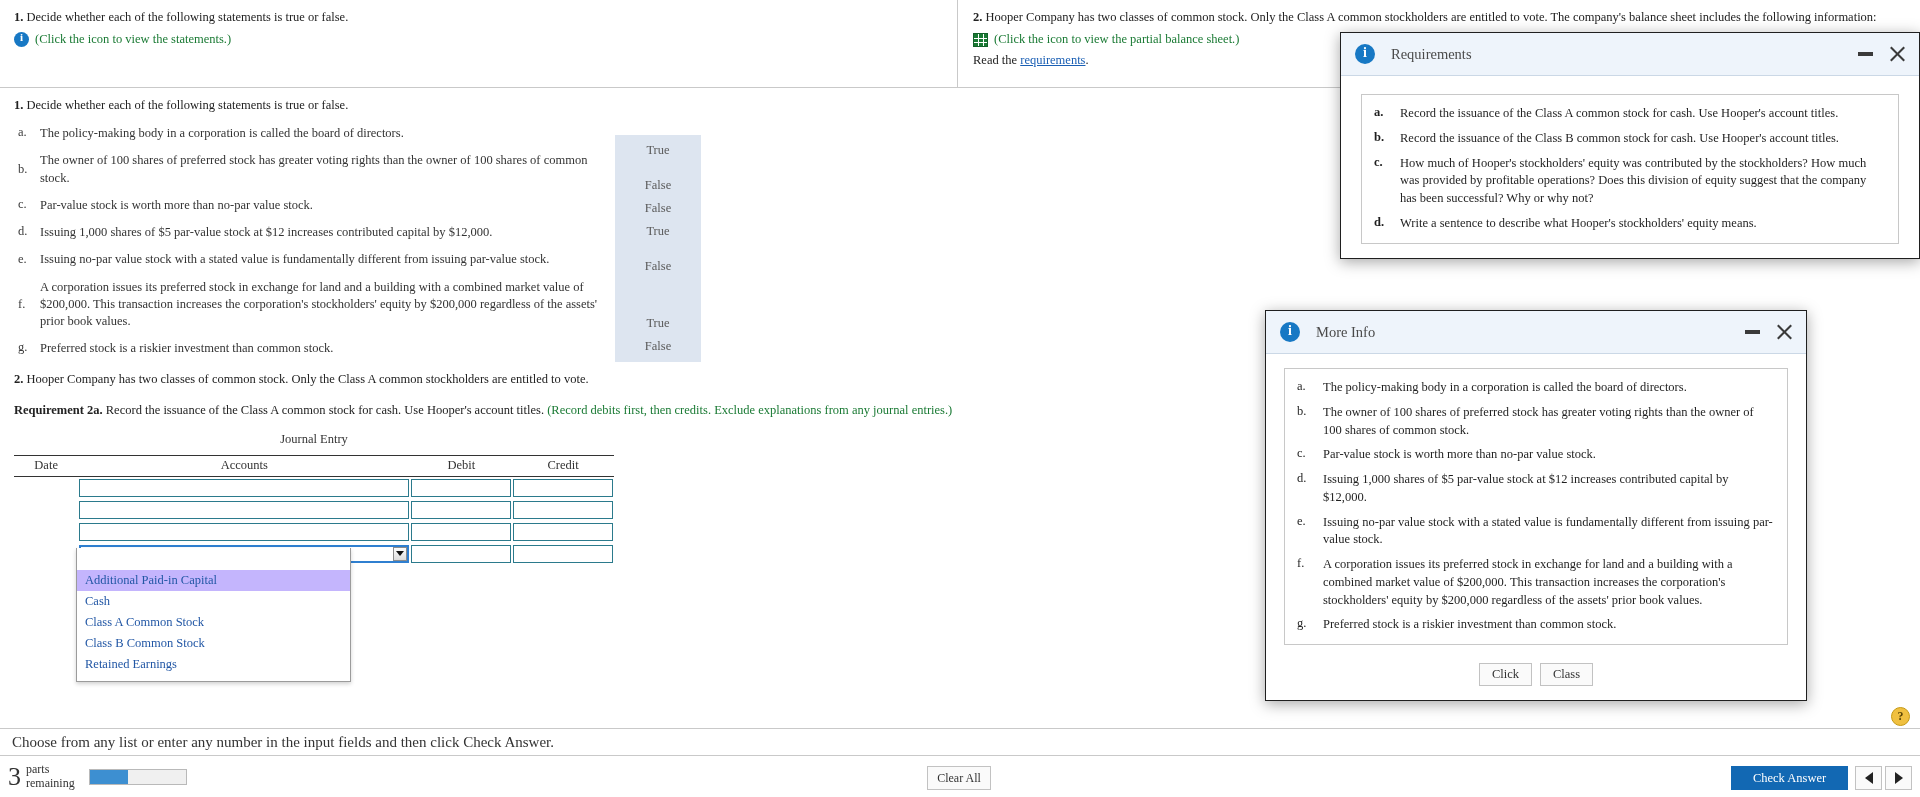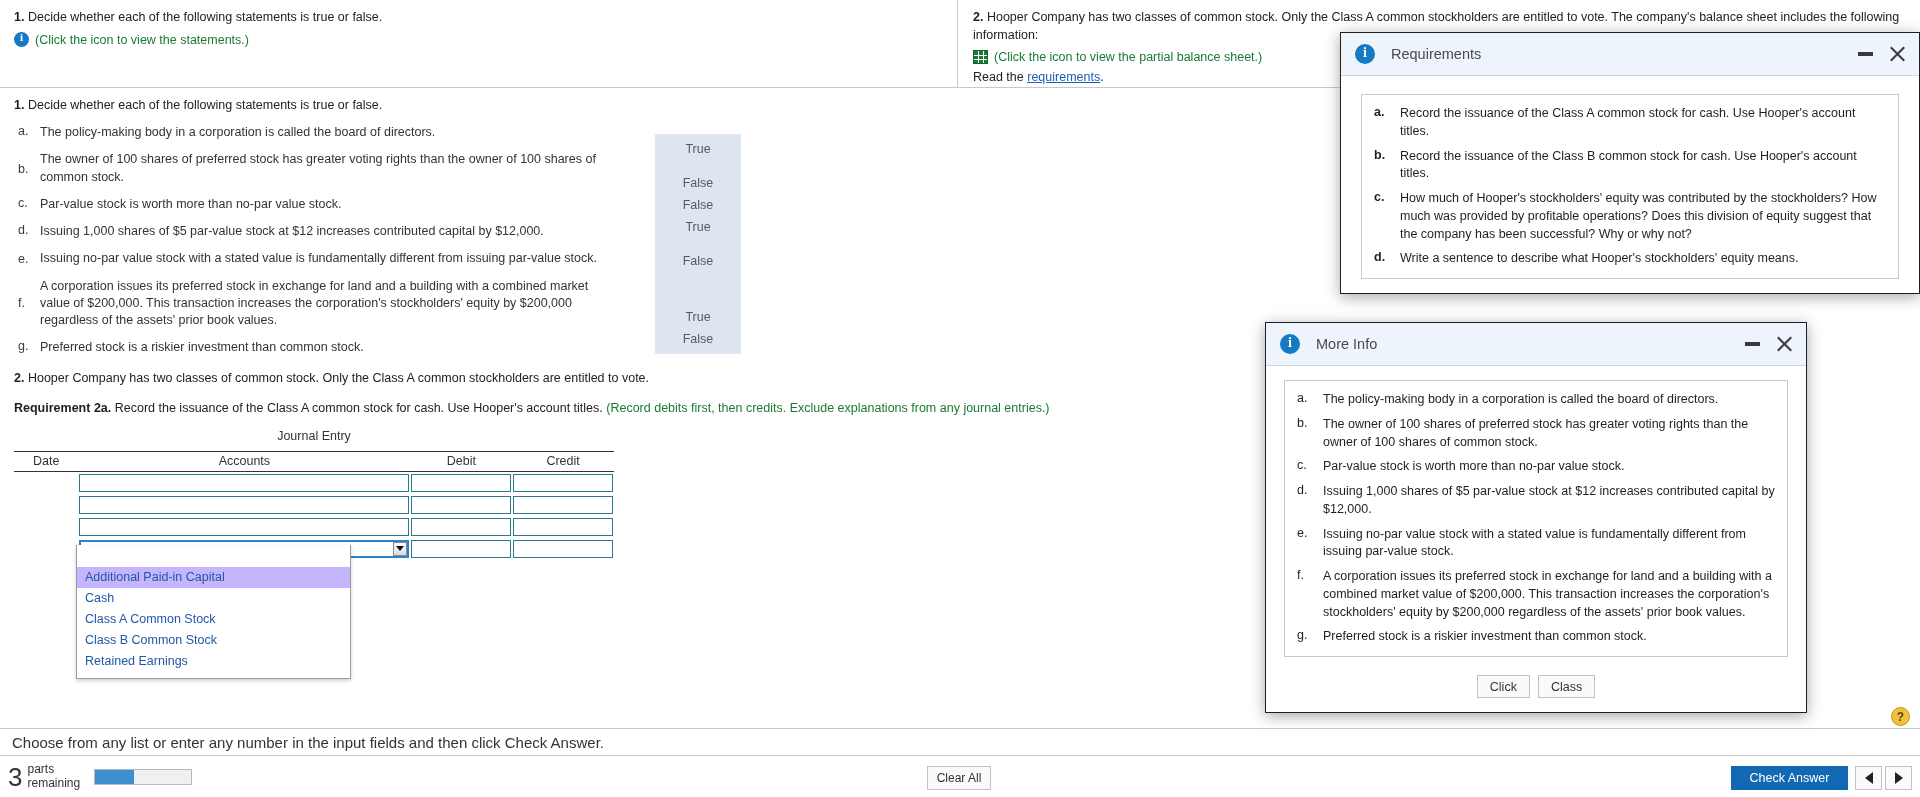--- a/index.html
+++ b/index.html
@@ -5,21 +5,21 @@
   * { box-sizing: border-box; }
   html, body {
     margin: 0; padding: 0;
     width: 1920px; height: 797px;
     background: #ffffff;
     font-family: "Liberation Sans", sans-serif;
     font-size: 12.5px;
     color: #222;
     overflow: hidden;
   }
-  .page { position: relative; width: 1920px; height: 797px; }
+  .page { position: relative; width: 1920px; height: 797px; font-family: Liberation Serif, serif; }
 
   
   .top-banner {
     position: absolute; left: 0; top: 0; width: 1920px; height: 88px;
     border-bottom: 1px solid #c9c9c9;
     background: #fff;
   }
   .banner-left {
     position: absolute; left: 0; top: 0; width: 958px; height: 87px;
     padding: 8px 14px 0 14px;
@@ -68,21 +68,21 @@
   .wl-title b { font-weight: bold; }
 
   .stmt-block { position: relative; width: 730px; }
   .stmt-row { display: flex; align-items: flex-start; margin-bottom: 10px; }
   .stmt-letter { width: 26px; flex: none; color: #3a3a3a; padding-left: 4px; }
   .stmt-text { width: 580px; line-height: 1.38; color: #333; }
   .stmt-row.two-line .stmt-letter { align-self: center; }
   .stmt-row.three-line .stmt-letter { align-self: center; }
 
   .tf-col {
-    position: absolute; left: 641px; top: 10px; width: 86px;
+    position: absolute; left: 601px; top: 10px; width: 86px;
     background: #dde5f0;
     padding: 8px 0 8px 0;
   }
   .tf-val { text-align: center; color: #5a5a5a; font-size: 12.5px; }
 
   .q2-line { margin: 14px 0 16px 0; font-size: 12.5px; }
   .req-line { margin: 0 0 14px 0; font-size: 12.5px; }
   .req-line b { font-weight: bold; }
 
   
@@ -223,21 +223,21 @@
 
   .dlg-footer { display: flex; justify-content: center; gap: 8px; padding: 18px 0 4px 0; }
   .dlg-btn {
     min-width: 52px; height: 23px; padding: 0 12px;
     border: 1px solid #c2c2c2; background: #fafafa;
     font-size: 12.5px; color: #333;
     display: flex; align-items: center; justify-content: center;
   }
 
   #dlg-requirements { left: 1340px; top: 32px; width: 580px; }
-  #dlg-moreinfo { left: 1265px; top: 310px; width: 542px; margin-top: 12px; }
+  #dlg-moreinfo { left: 1265px; top: 310px; width: 542px; }
   #dlg-moreinfo .dlg-body { padding: 14px 18px 10px 18px; }
 </style>
 </head>
 <body>
 
 <div class="page">
 
   <div class="top-banner">
 
     <div class="banner-left">

